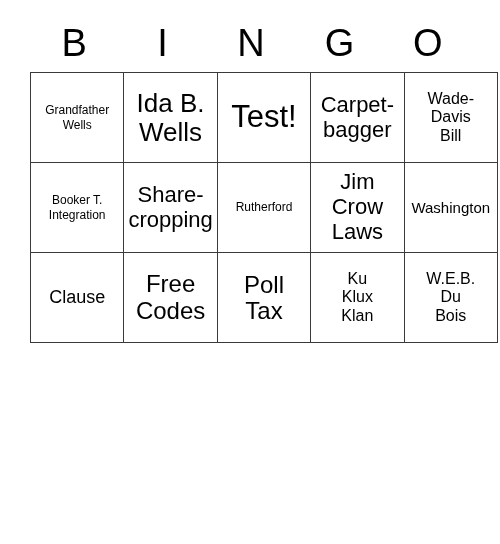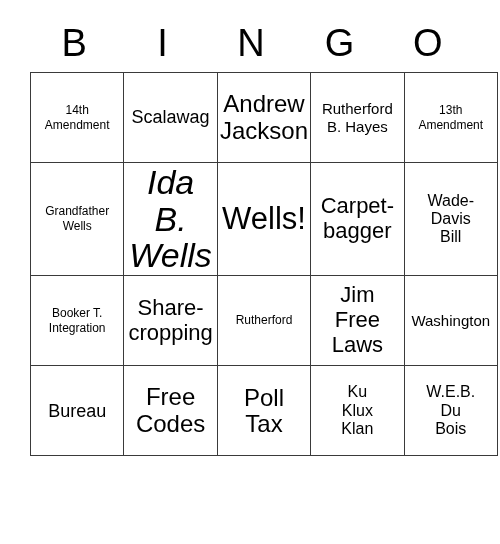--- a/index.html
+++ b/index.html
@@ -65,71 +65,50 @@
     word-break: normal;
   }
 
   
   .t-xs   { font-size: 12px; line-height: 1.22; }
   .t-sm   { font-size: 15px; line-height: 1.15; }
   .t-md   { font-size: 18px; line-height: 1.12; }
   .t-lg   { font-size: 16px; line-height: 1.14; }
   .t-xl   { font-size: 22px; line-height: 1.13; }
   .t-2xl  { font-size: 24px; line-height: 1.10; }
-  .t-3xl  { font-size: 34px; line-height: 1.08; font-style: italic; }
+  .t-3xl  { font-size: 26px; line-height: 1.08; }
   .t-4xl  { font-size: 24px; line-height: 1.06; }
   .t-5xl  { font-size: 31px; line-height: 1.05; }
 </style>
 </head>
 <body>
 
 <div id="card">
 
   <div id="header-row">
       <div class="header-cell">B</div>
       <div class="header-cell">I</div>
       <div class="header-cell">N</div>
       <div class="header-cell">G</div>
       <div class="header-cell">O</div>
     </div>
 
   <table id="grid">
     <tbody id="grid-body">
         <tr>
           <td>
-            <span class="cell-text t-xs">14th
-Amendment</span>
-          </td>
-          <td>
-            <span class="cell-text t-md">Scalawag</span>
-          </td>
-          <td>
-            <span class="cell-text t-2xl">Andrew
-Jackson</span>
-          </td>
-          <td>
-            <span class="cell-text t-sm">Rutherford
-B. Hayes</span>
-          </td>
-          <td>
-            <span class="cell-text t-xs">13th
-Amendment</span>
-          </td>
-        </tr>
-        <tr>
-          <td>
             <span class="cell-text t-xs">Grandfather
 Wells</span>
           </td>
           <td>
             <span class="cell-text t-3xl">Ida B.
 Wells</span>
           </td>
           <td>
-            <span class="cell-text t-5xl">Wells!</span>
+            <span class="cell-text t-5xl">Test!</span>
           </td>
           <td>
             <span class="cell-text t-xl">Carpet-
 bagger</span>
           </td>
           <td>
             <span class="cell-text t-lg">Wade-
 Davis
 Bill</span>
           </td>
@@ -141,30 +120,30 @@
           </td>
           <td>
             <span class="cell-text t-xl">Share-
 cropping</span>
           </td>
           <td>
             <span class="cell-text t-xs">Rutherford</span>
           </td>
           <td>
             <span class="cell-text t-xl">Jim
-Free
+Crow
 Laws</span>
           </td>
           <td>
             <span class="cell-text t-sm">Washington</span>
           </td>
         </tr>
         <tr>
           <td>
-            <span class="cell-text t-md">Bureau</span>
+            <span class="cell-text t-md">Clause</span>
           </td>
           <td>
             <span class="cell-text t-2xl">Free
 Codes</span>
           </td>
           <td>
             <span class="cell-text t-4xl">Poll
 Tax</span>
           </td>
           <td>

